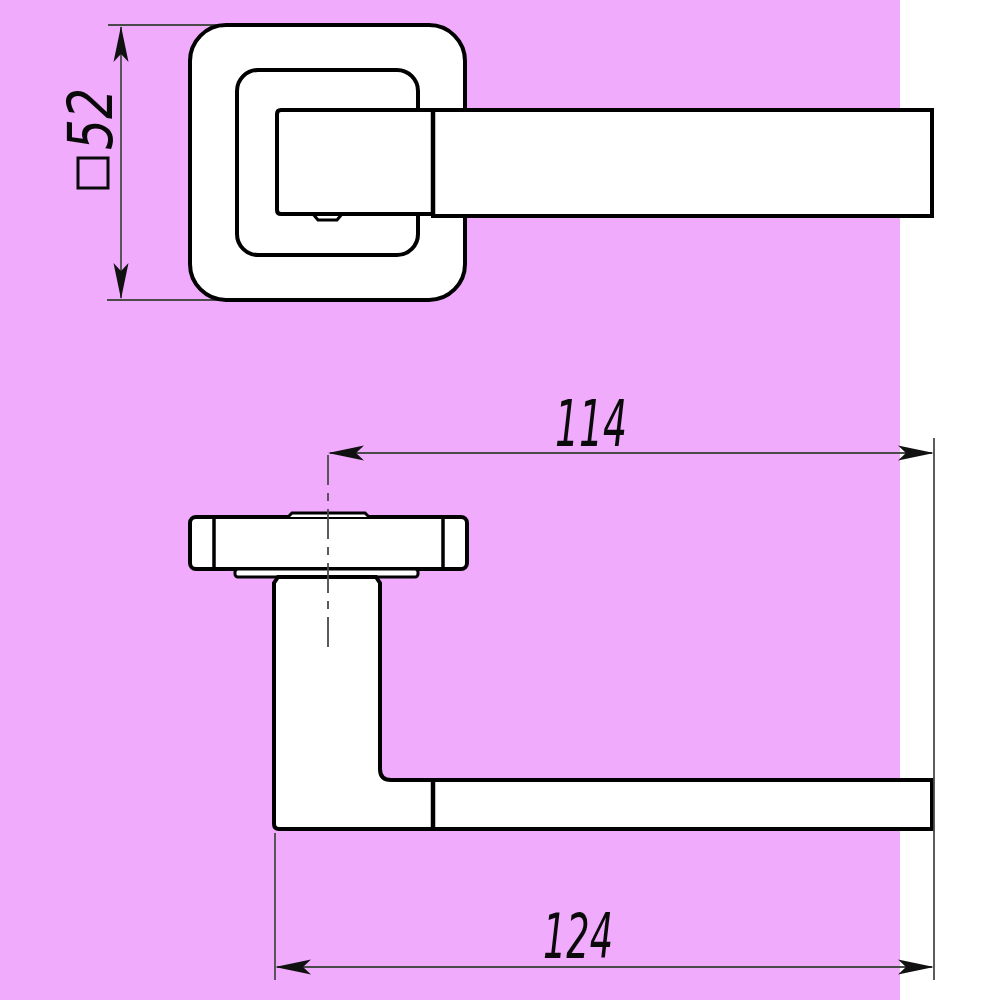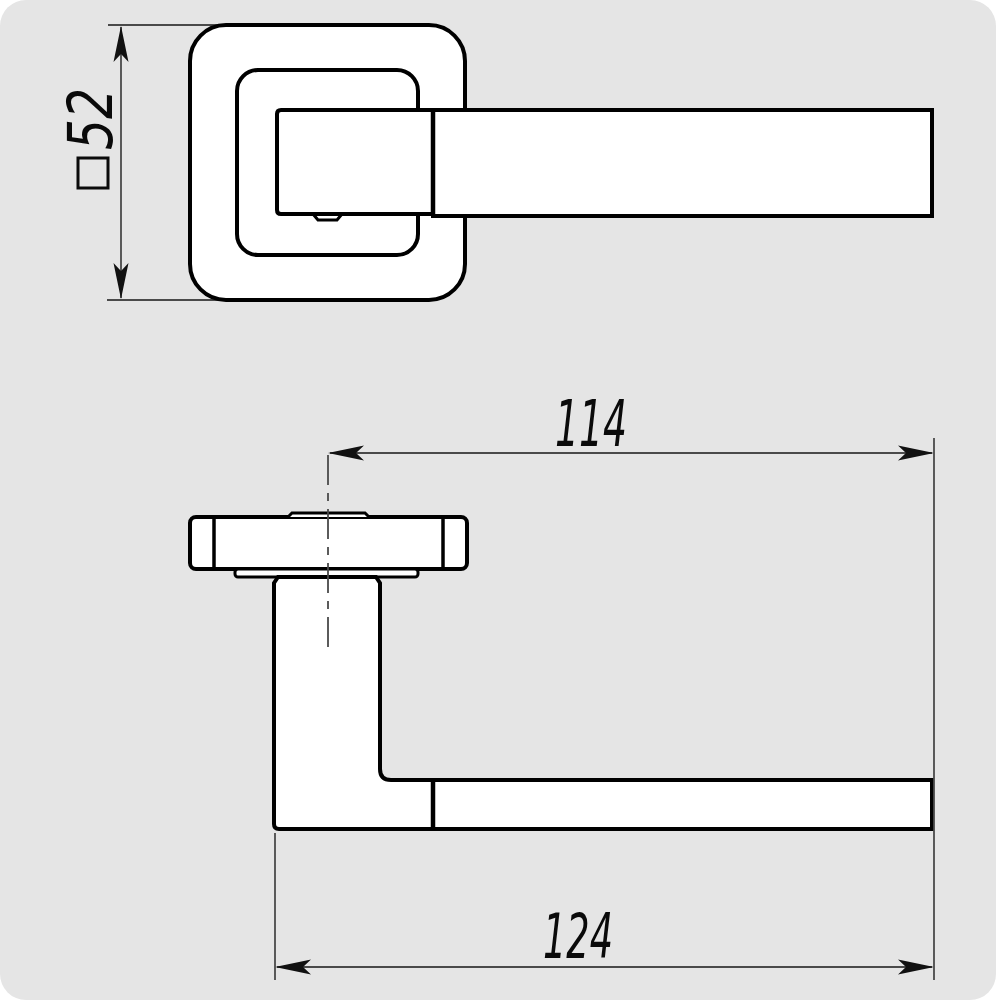--- a/index.html
+++ b/index.html
@@ -1,16 +1,16 @@
 <!DOCTYPE html>
 <html><head>
 <meta charset="utf-8">
 <style>
   html,body{margin:0;padding:0;background:#ffffff;}
-  .page{width:996px;height:1000px;background:#e5e5e5;position:relative;border-radius:26px;}
+  .page{width:900px;height:1000px;background:#f0abfc;position:relative;}
   text{font-family:"DejaVu Sans",sans-serif;font-style:italic;fill:#0a0a0a;}
 </style>
 </head>
 <body>
 
 <div class="page">
 <svg width="1000" height="1000" viewBox="0 0 1000 1000">
 
   <g>
 

